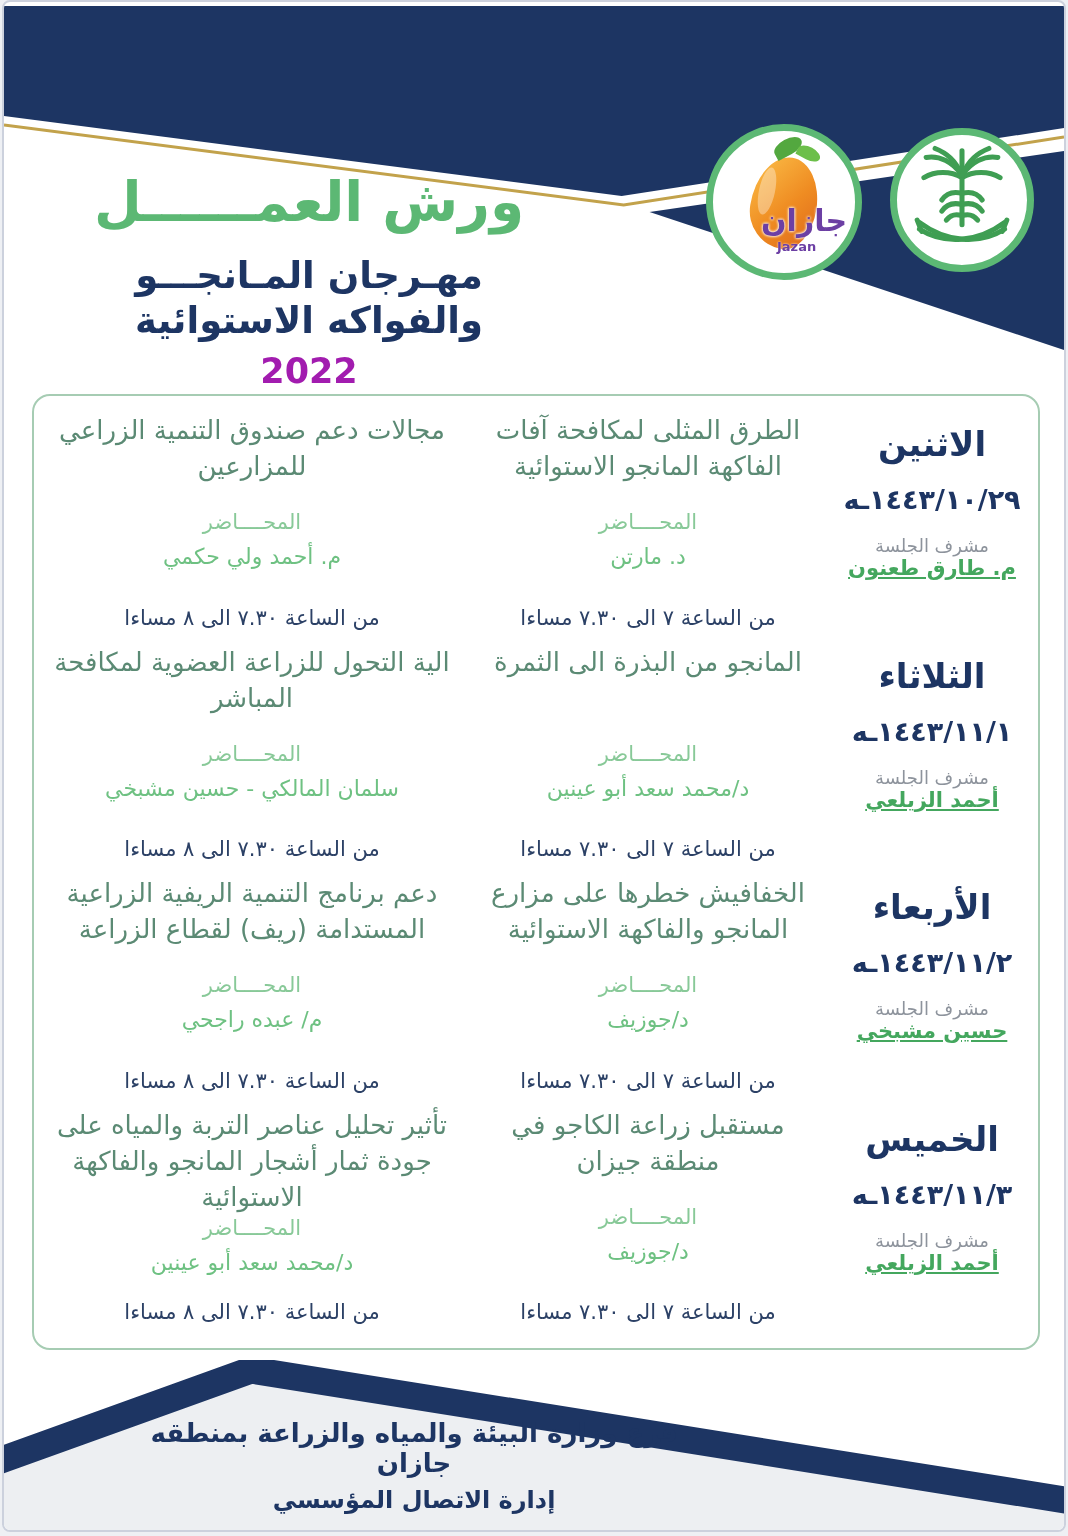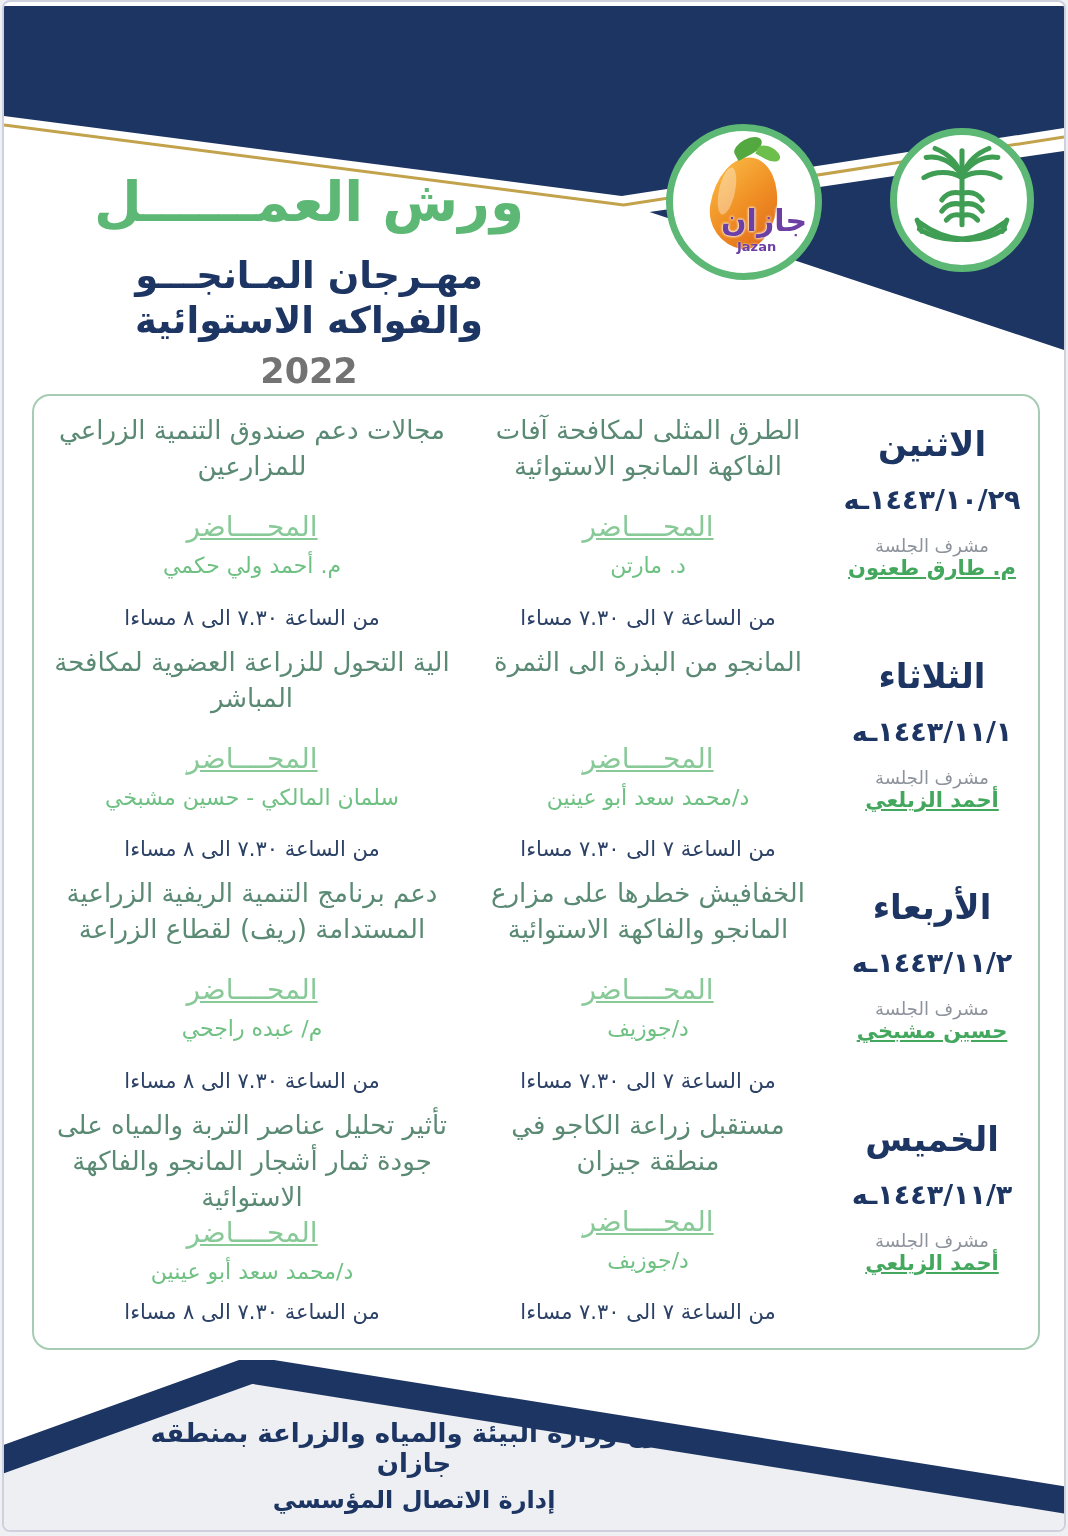--- a/index.html
+++ b/index.html
@@ -6,54 +6,54 @@
   .page{
     position:relative;width:1064px;height:1532px;margin:0 auto;
     background:#ffffff;border:2px solid #ccd1dd;border-radius:8px;
     overflow:hidden;font-family:"DejaVu Sans",sans-serif;
     box-sizing:border-box;
   }
   
   .hdr-svg{position:absolute;top:0;left:0;width:100%;height:380px;z-index:1;}
   .logo-circle{position:absolute;z-index:3;background:#ffffff;border-radius:50%;
     border:7px solid #5cb874;box-sizing:border-box;}
-  .logo-jazan{left:662px;top:122px;width:156px;height:156px;text-align:right;}
+  .logo-jazan{left:702px;top:122px;width:156px;height:156px;text-align:right;}
   .logo-ministry{left:886px;top:126px;width:144px;height:144px;display:flex;align-items:center;justify-content:center;}
   .mango{position:absolute;left:38px;top:26px;width:66px;height:92px;
     background:linear-gradient(130deg,#f8b13e 15%,#ef8c22 55%,#e2701c 90%);
     border-radius:52% 48% 42% 58% / 58% 52% 48% 42%;
     transform:rotate(9deg);}
   .mango-shine{position:absolute;left:46px;top:36px;width:16px;height:48px;
     background:rgba(255,255,255,.35);border-radius:50%;transform:rotate(12deg);}
   .leaf{position:absolute;background:#53a83f;border-radius:50% 50% 50% 0;}
   .leaf1{left:60px;top:8px;width:30px;height:16px;transform:rotate(-28deg);}
   .leaf2{left:84px;top:16px;width:24px;height:13px;transform:rotate(28deg);background:#6cbf4a;}
   .jazan-ar{position:absolute;left:48px;top:72px;font-size:30px;font-weight:bold;color:#6c3fa4;
     text-shadow:0 0 3px #fff,0 0 3px #fff;z-index:4;}
   .jazan-en{position:absolute;left:64px;top:108px;font-size:13px;font-weight:bold;color:#6c3fa4;
     text-shadow:0 0 2px #fff;z-index:4;}
   
   .title-block{position:absolute;top:168px;right:498px;left:48px;z-index:2;text-align:center;}
   .main-title{font-size:55px;font-weight:bold;color:#5cb874;letter-spacing:-1px;}
   .sub-title{font-size:37px;font-weight:bold;color:#1d3563;margin-top:19px;line-height:1.22;}
-  .year{font-size:35px;font-weight:bold;color:#737373;margin-top:8px;}
+  .year{font-size:35px;font-weight:bold;color:#a21caf;margin-top:8px;}
   
   .content-box{position:absolute;left:28px;top:392px;width:1008px;height:956px;
     border:2px solid #a6ccb3;border-radius:18px;box-sizing:border-box;z-index:2;
     display:grid;grid-template-columns:192px 368px 1fr;grid-template-rows:repeat(4,1fr);
     padding:12px 10px 14px 10px;column-gap:4px;}
   .day{display:flex;flex-direction:column;align-items:center;text-align:center;padding-top:16px;}
   .d-name{font-size:34px;font-weight:bold;color:#1d3563;}
   .d-date{font-size:27px;font-weight:bold;color:#1d3563;margin-top:20px;white-space:nowrap;}
   .d-sup-label{font-size:18px;color:#8d939c;margin-top:20px;}
   .d-sup{font-size:21px;font-weight:bold;color:#44a75e;margin-top:0;text-decoration:underline;}
   .session{display:flex;flex-direction:column;align-items:center;text-align:center;
     padding:4px 10px 10px 10px;}
   .s-title{font-size:26px;line-height:1.4;color:#5b8a74;min-height:98px;}
-  .s-lect-label{font-size:28px;color:#88c998;text-decoration:underline;}
+  .s-lect-label{font-size:21px;color:#88c998;}
   .s-lect{font-size:22px;color:#6ec182;margin-top:10px;}
   .s-time{font-size:21px;color:#2c4166;margin-top:auto;padding-top:10px;white-space:nowrap;}
   
   .ftr-svg{position:absolute;left:0;bottom:0;width:100%;height:170px;z-index:1;}
   .footer-text{position:absolute;left:110px;bottom:16px;width:600px;z-index:2;
     text-align:center;color:#1d3563;}
   .footer-line1{font-size:26px;font-weight:bold;}
   .footer-line2{font-size:24px;font-weight:bold;margin-top:8px;}
 </style>
 </head>

